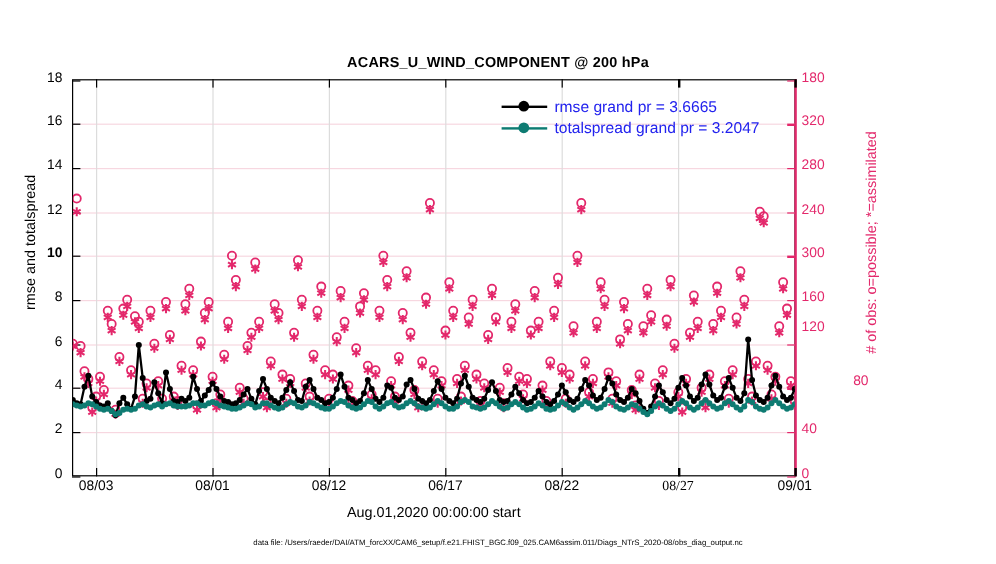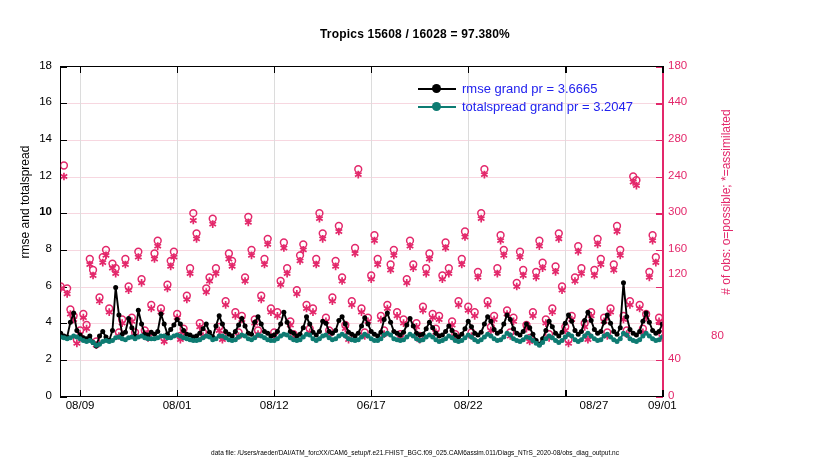--- a/index.html
+++ b/index.html
@@ -70,21 +70,21 @@
     position:absolute;left:44px;top:1px;font-size:13px;color:#2222ee;
     white-space:nowrap;
   }
   svg{display:block;}
 </style>
 </head>
 <body>
 
 <div id="fig">
 
-  <div class="ttl" id="title1">Tropics 15608 / 16028 = 97.380%</div>
+  <div class="ttl" id="title2">ACARS_U_WIND_COMPONENT @ 200 hPa</div>
 
   <div id="plotbox"></div>
   <div id="rightaxisline"></div>
 
   <div id="axes-layer">
       <div class="gridh" style="top:359.8px;"></div>
       <div class="gridh" style="top:323.2px;"></div>
       <div class="gridh" style="top:286.5px;"></div>
       <div class="gridh" style="top:249.8px;"></div>
       <div class="gridh" style="top:213.2px;"></div>
@@ -115,53 +115,53 @@
       <div class="ytick-lab-l" style="left:12px;top:131.8px;">14</div>
       <div class="tickmark-l" style="top:103.2px;"></div>
       <div class="ytick-lab-l" style="left:12px;top:95.2px;">16</div>
       <div class="tickmark-l" style="top:66.5px;"></div>
       <div class="ytick-lab-l" style="left:12px;top:58.5px;">18</div>
       <div class="tickmark-r" style="top:396.5px;"></div>
       <div class="ytick-lab-r" style="left:668px;top:388.5px;">0</div>
       <div class="tickmark-r" style="top:359.8px;"></div>
       <div class="ytick-lab-r" style="left:668px;top:351.8px;">40</div>
       <div class="tickmark-r" style="top:323.2px;"></div>
-      <div class="ytick-lab-r" style="left:668px;top:329px;padding-left:43px;">80</div>
+      <div class="ytick-lab-r" style="left:668px;top:312px;padding-left:43px;">80</div>
       <div class="tickmark-r" style="top:286.5px;"></div>
       <div class="ytick-lab-r" style="left:668px;top:267px;">120</div>
       <div class="tickmark-r" style="top:249.8px;"></div>
       <div class="ytick-lab-r" style="left:668px;top:241.8px;">160</div>
       <div class="tickmark-r" style="top:213.2px;"></div>
       <div class="ytick-lab-r" style="left:668px;top:205.2px;">300</div>
       <div class="tickmark-r" style="top:176.5px;"></div>
       <div class="ytick-lab-r" style="left:668px;top:168.5px;">240</div>
       <div class="tickmark-r" style="top:139.8px;"></div>
       <div class="ytick-lab-r" style="left:668px;top:131.8px;">280</div>
       <div class="tickmark-r" style="top:103.2px;"></div>
-      <div class="ytick-lab-r" style="left:668px;top:95.2px;">440</div>
+      <div class="ytick-lab-r" style="left:668px;top:95.2px;">320</div>
       <div class="tickmark-r" style="top:66.5px;"></div>
       <div class="ytick-lab-r" style="left:668px;top:58.5px;">180</div>
       <div class="tickmark-x-b" style="left:80.1px;"></div>
       <div class="tickmark-x-t" style="left:80.1px;"></div>
-      <div class="xtick-lab" style="left:50.1px;">08/09</div>
+      <div class="xtick-lab" style="left:50.1px;">08/03</div>
       <div class="tickmark-x-b" style="left:177.1px;"></div>
       <div class="tickmark-x-t" style="left:177.1px;"></div>
       <div class="xtick-lab" style="left:147.1px;">08/01</div>
       <div class="tickmark-x-b" style="left:274.2px;"></div>
       <div class="tickmark-x-t" style="left:274.2px;"></div>
       <div class="xtick-lab" style="left:244.2px;">08/12</div>
       <div class="tickmark-x-b" style="left:371.2px;"></div>
       <div class="tickmark-x-t" style="left:371.2px;"></div>
       <div class="xtick-lab" style="left:341.2px;">06/17</div>
       <div class="tickmark-x-b" style="left:468.2px;"></div>
       <div class="tickmark-x-t" style="left:468.2px;"></div>
       <div class="xtick-lab" style="left:438.2px;">08/22</div>
       <div class="tickmark-x-b" style="left:565.3px;"></div>
       <div class="tickmark-x-t" style="left:565.3px;"></div>
-      <div class="xtick-lab" style="left:564px;">08/27</div>
+      <div class="xtick-lab" style="left:535px;font-family:Liberation Serif, serif;">08/27</div>
       <div class="tickmark-x-b" style="left:662.3px;"></div>
       <div class="tickmark-x-t" style="left:662.3px;"></div>
       <div class="xtick-lab" style="left:632.3px;">09/01</div>
     </div>
 
   <svg id="data-layer" width="830" height="470" style="position:absolute;left:0;top:0;pointer-events:none;">
       <defs>
         <clipPath id="cp">
           <rect x="60.7" y="66.5" width="601.5999999999999" height="330"></rect>
         </clipPath>
@@ -1689,20 +1689,21 @@
         <circle cx="652.60" cy="338.75" r="2.5" fill="#0e7b72"></circle>
         <circle cx="655.84" cy="340.58" r="2.5" fill="#0e7b72"></circle>
         <circle cx="659.06" cy="339.67" r="2.5" fill="#0e7b72"></circle>
         <circle cx="662.30" cy="336.92" r="2.5" fill="#0e7b72"></circle>
         <circle cx="NaN" cy="336.00" r="2.5" fill="#0e7b72"></circle>
       </g>
     </svg>
 
   <div id="ylabel-left">rmse and totalspread</div>
   <div id="ylabel-right"># of obs: o=possible; *=assimilated</div>
+  <div id="xlabel">Aug.01,2020 00:00:00 start</div>
 
   <div id="legend">
     <div class="leg-row" style="top:0px;">
       <div class="leg-line" style="background:#000000;"></div>
       <div class="leg-dot" style="background:#000000;"></div>
       <div class="leg-txt">rmse grand pr = 3.6665</div>
     </div>
     <div class="leg-row" style="top:18px;">
       <div class="leg-line" style="background:#0e7b72;"></div>
       <div class="leg-dot" style="background:#0e7b72;"></div>

